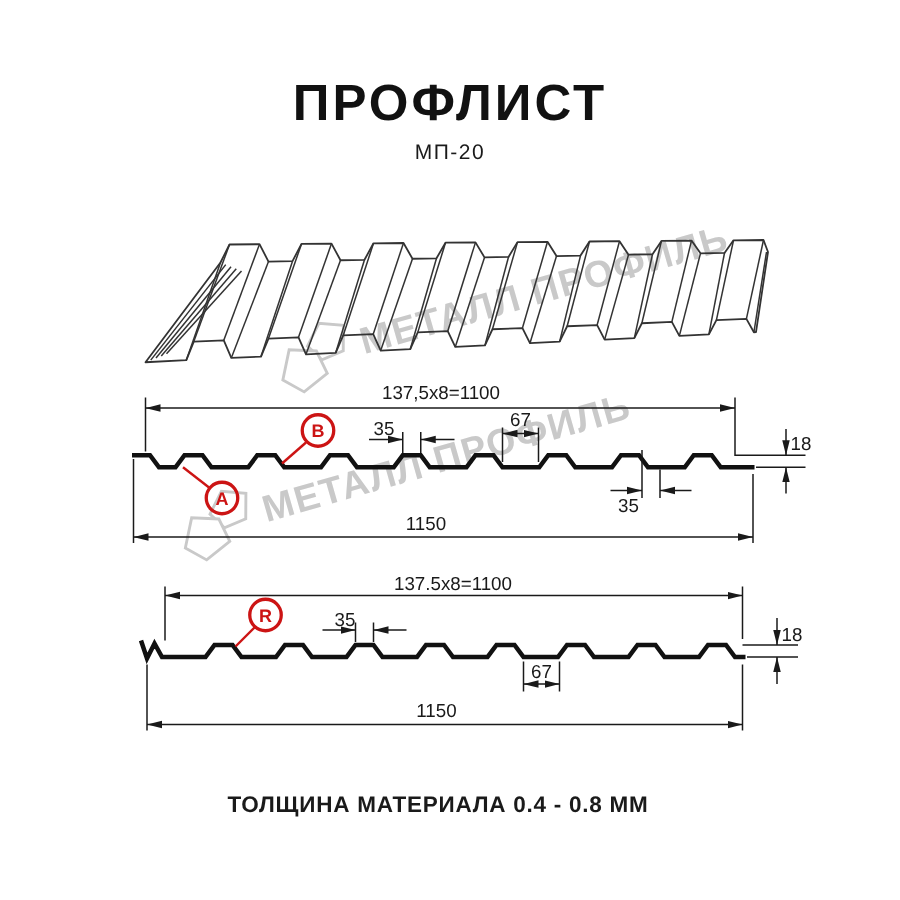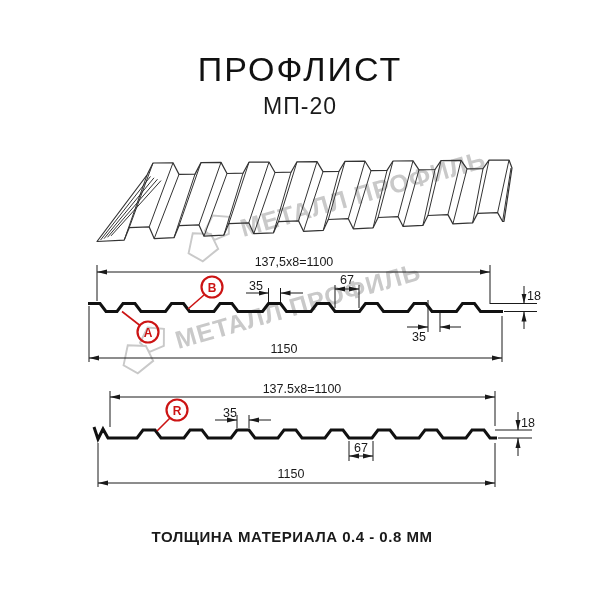--- a/index.html
+++ b/index.html
@@ -1,21 +1,21 @@
 <!DOCTYPE html>
 <html><head>
 <meta charset="utf-8">
 <style>
   html,body{margin:0;padding:0;}
   body{width:600px;height:600px;position:relative;background:#ffffff;overflow:hidden;
        font-family:"Liberation Sans",sans-serif;}
   .title{position:absolute;left:0;top:50px;width:600px;text-align:center;
-         font-size:34px;font-weight:400;letter-spacing:2px;color:#111;z-index:3;}
+         font-size:34px;font-weight:700;letter-spacing:2px;color:#111;z-index:3;}
   .subtitle{position:absolute;left:0;top:93px;width:600px;text-align:center;
-         font-size:23px;font-weight:500;letter-spacing:1px;color:#1a1a1a;z-index:3;}
+         font-size:14px;font-weight:500;letter-spacing:1px;color:#1a1a1a;z-index:3;}
   .footer{position:absolute;left:0;top:528px;width:584px;text-align:center;
          font-size:15px;font-weight:600;letter-spacing:.5px;color:#1a1a1a;z-index:3;}
   .wm{position:absolute;display:flex;align-items:center;gap:6px;
       transform:rotate(-16deg);transform-origin:0 50%;
       color:#c9c9c9;font-weight:bold;font-size:25px;letter-spacing:1px;
       white-space:nowrap;z-index:1;}
   .wm-logo polygon{fill:#ffffff;stroke:#c9c9c9;stroke-width:2;}
   #drawing{position:absolute;left:0;top:0;z-index:2;}
   .dim{font-family:"Liberation Sans",sans-serif;font-size:12.5px;fill:#1a1a1a;}
   .redlbl{font-family:"Liberation Sans",sans-serif;font-size:12px;font-weight:bold;fill:#cc1414;}

